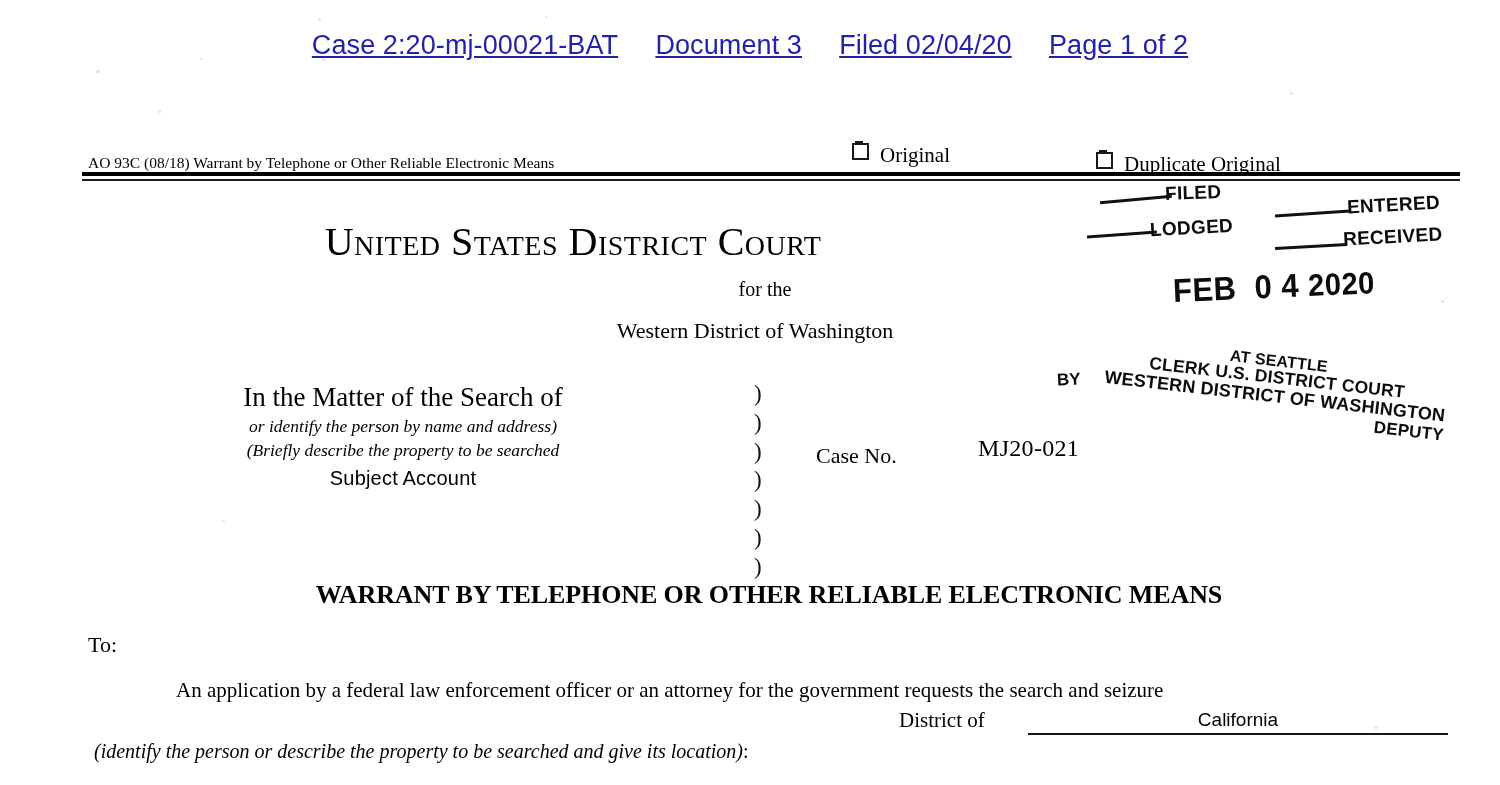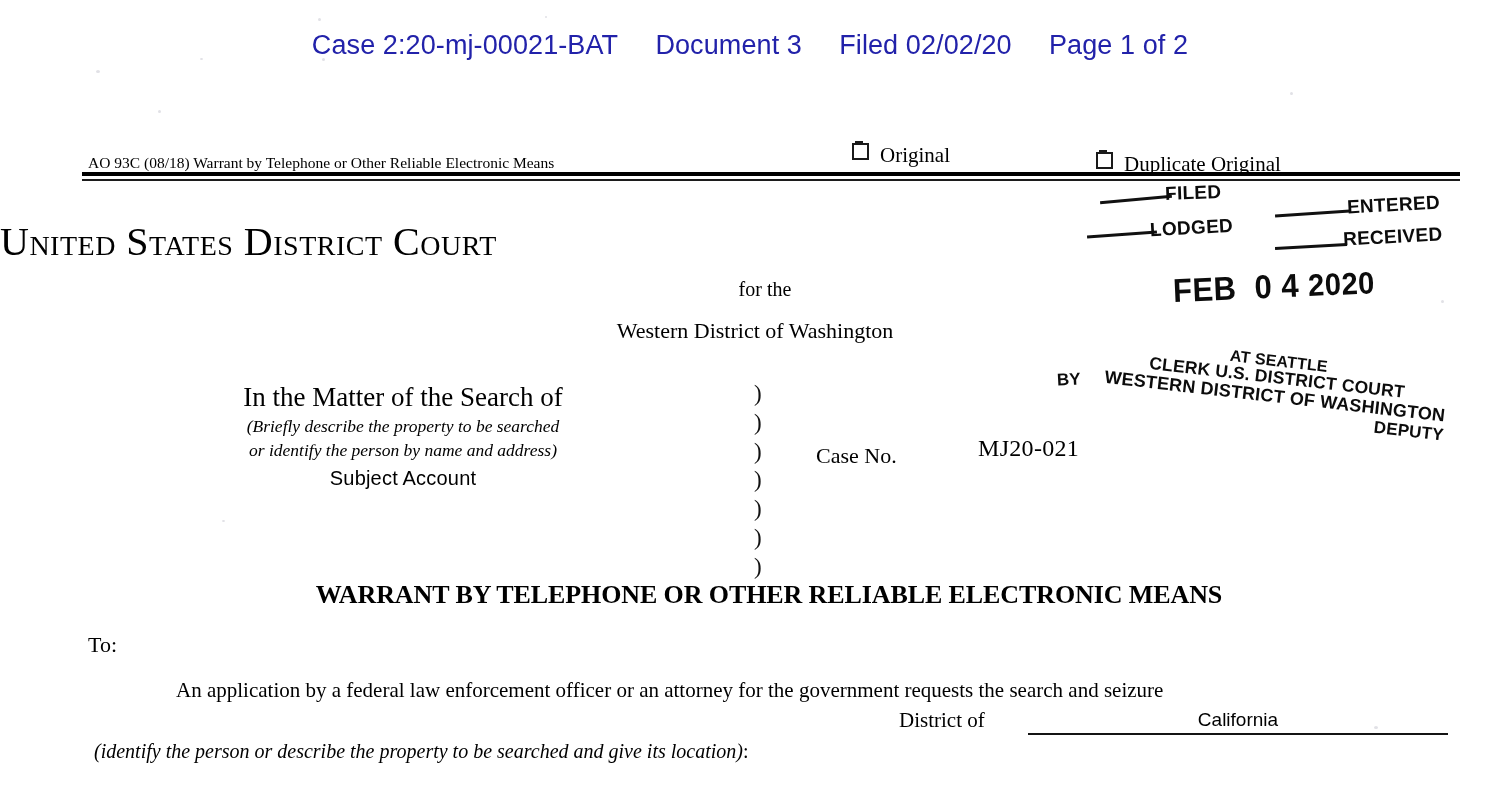--- a/index.html
+++ b/index.html
@@ -37,21 +37,21 @@
     position: absolute;
     top: 30px;
     left: 0;
     width: 1500px;
     text-align: center;
     font-family: "Liberation Sans", "DejaVu Sans", sans-serif;
     font-size: 27px;
     letter-spacing: .1px;
     white-space: nowrap;
   }
-  #ecf-header .seg { display: inline-block; }
+  #ecf-header .seg { display: inline-block; text-decoration: underline; }
   #ecf-header .gap { display: inline-block; width: 22px; }
 
   
   #ao-line {
     position: absolute;
     left: 88px;
     top: 154px;
     font-size: 15.5px;
     white-space: nowrap;
   }
@@ -100,20 +100,21 @@
     height: 2px;
     background: #1c1c1c;
   }
 
   
   #court-title {
     position: absolute;
     left: 0;
     top: 218px;
     width: 1146px;
+    text-align: center;
     font-size: 40px;
     font-variant: small-caps;
     letter-spacing: .5px;
     white-space: nowrap;
   }
   #for-the {
     position: absolute;
     left: 0;
     top: 278px;
     width: 1530px;
@@ -333,21 +334,21 @@
   <div class="speck" style="left:1441px;top:300px;width:3px;height:3px;"></div>
   <div class="speck" style="left:222px;top:520px;width:3px;height:2px;"></div>
   <div class="speck" style="left:1374px;top:726px;width:4px;height:3px;"></div>
   <div class="speck" style="left:941px;top:714px;width:3px;height:2px;"></div>
 
   <div id="ecf-header" style="color: rgb(34, 34, 170);">
     <span class="seg">Case 2:20-mj-00021-BAT</span>
     <span class="gap"></span>
     <span class="seg">Document 3</span>
     <span class="gap"></span>
-    <span class="seg">Filed 02/02/20</span>
+    <span class="seg">Filed 02/04/20</span>
     <span class="gap"></span>
     <span class="seg">Page 1 of 2</span>
   </div>
 
   <div id="ao-line">AO 93C  (08/18)  Warrant by Telephone or Other Reliable Electronic Means</div>
 
   <div class="checkbox-group" id="chk-original">
     <span class="chkbox"></span><span>Original</span>
   </div>
   <div class="checkbox-group" id="chk-duplicate">
@@ -382,22 +383,22 @@
     <div id="s-block">
       <div class="l1">AT SEATTLE</div>
       <div class="l2">CLERK U.S. DISTRICT COURT</div>
       <div class="l3">WESTERN DISTRICT OF WASHINGTON</div>
       <div class="l4">DEPUTY</div>
     </div>
   </div>
 
   <div id="caption">
     <div id="cap-title">In the Matter of the Search of</div>
+    <div class="cap-italic">or identify the person by name and address)</div>
     <div class="cap-italic">(Briefly describe the property to be searched</div>
-    <div class="cap-italic">or identify the person by name and address)</div>
     <div id="cap-subject">Subject Account</div>
   </div>
 
   <div id="paren-col">
     <div>)</div>
     <div>)</div>
     <div>)</div>
     <div>)</div>
     <div>)</div>
     <div>)</div>

